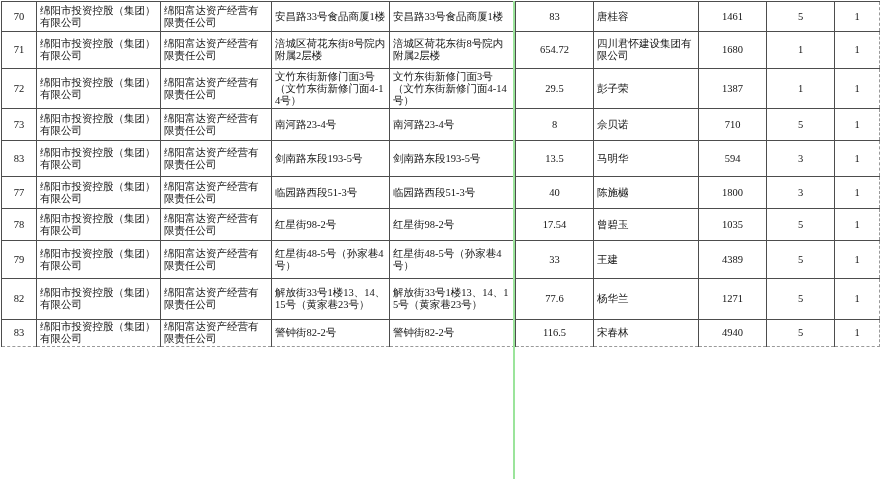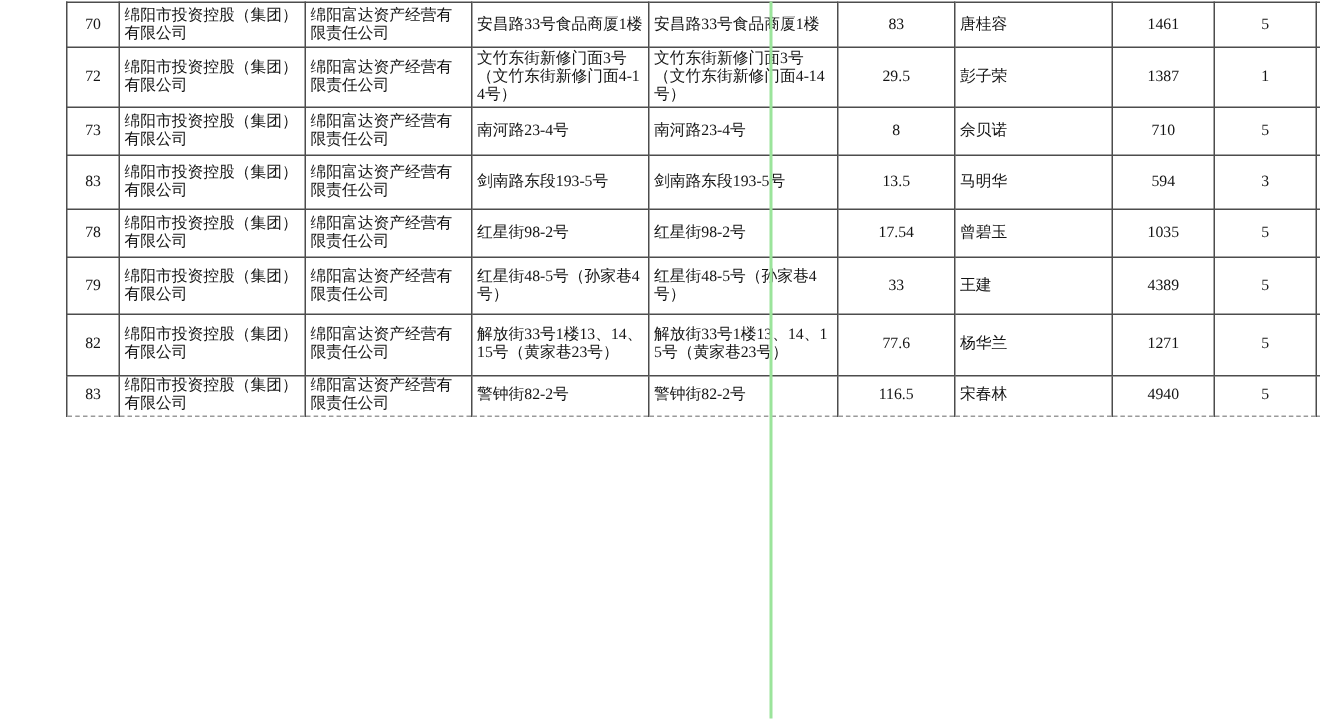--- a/index.html
+++ b/index.html
@@ -1,20 +1,20 @@
 <!DOCTYPE html>
 <html><head>
 <meta charset="utf-8">
 <style>
   html,body{margin:0;padding:0;}
   body{
     width:880px;height:479px;overflow:hidden;background:#fff;
     font-family:"Liberation Serif","DejaVu Serif",serif;
   }
-  .sheet{position:relative;width:743px;height:479px;padding-left:43px;}
+  .sheet{position:relative;width:743px;height:479px;}
   table{
     border-collapse:collapse;table-layout:fixed;width:879px;
     margin-top:1px;margin-left:1px;
     font-size:10.5px;line-height:12px;color:#141414;
   }
   td{
     border:1px solid #4d4d4d;
     padding:1px 3px;
     overflow:hidden;
     vertical-align:middle;
@@ -56,20 +56,32 @@
       <td class="lft">绵阳市投资控股（集团）有限公司</td>
       <td class="lft">绵阳富达资产经营有限责任公司</td>
       <td class="lft">安昌路33号食品商厦1楼</td>
       <td class="lft">安昌路33号食品商厦1楼</td>
       <td class="ctr">83</td>
       <td class="lft">唐桂容</td>
       <td class="ctr">1461</td>
       <td class="ctr">5</td>
       <td class="ctr">1</td>
     </tr>
+        <tr class="hr1 pagebreak">
+      <td class="ctr">71</td>
+      <td class="lft">绵阳市投资控股（集团）有限公司</td>
+      <td class="lft">绵阳富达资产经营有限责任公司</td>
+      <td class="lft">涪城区荷花东街8号院内附属2层楼</td>
+      <td class="lft">涪城区荷花东街8号院内附属2层楼</td>
+      <td class="ctr">654.72</td>
+      <td class="lft">四川君怀建设集团有限公司</td>
+      <td class="ctr">1680</td>
+      <td class="ctr">1</td>
+      <td class="ctr">1</td>
+    </tr>
         <tr class="hr2">
       <td class="ctr">72</td>
       <td class="lft">绵阳市投资控股（集团）有限公司</td>
       <td class="lft">绵阳富达资产经营有限责任公司</td>
       <td class="lft">文竹东街新修门面3号 （文竹东街新修门面4-14号）</td>
       <td class="lft">文竹东街新修门面3号（文竹东街新修门面4-14号）</td>
       <td class="ctr">29.5</td>
       <td class="lft">彭子荣</td>
       <td class="ctr">1387</td>
       <td class="ctr">1</td>
@@ -89,20 +101,32 @@
     </tr>
         <tr class="hr4">
       <td class="ctr">83</td>
       <td class="lft">绵阳市投资控股（集团）有限公司</td>
       <td class="lft">绵阳富达资产经营有限责任公司</td>
       <td class="lft">剑南路东段193-5号</td>
       <td class="lft">剑南路东段193-5号</td>
       <td class="ctr">13.5</td>
       <td class="lft">马明华</td>
       <td class="ctr">594</td>
+      <td class="ctr">3</td>
+      <td class="ctr">1</td>
+    </tr>
+        <tr class="hr7">
+      <td class="ctr">77</td>
+      <td class="lft">绵阳市投资控股（集团）有限公司</td>
+      <td class="lft">绵阳富达资产经营有限责任公司</td>
+      <td class="lft">临园路西段51-3号</td>
+      <td class="lft">临园路西段51-3号</td>
+      <td class="ctr">40</td>
+      <td class="lft">陈施樾</td>
+      <td class="ctr">1800</td>
       <td class="ctr">3</td>
       <td class="ctr">1</td>
     </tr>
         <tr class="hr8">
       <td class="ctr">78</td>
       <td class="lft">绵阳市投资控股（集团）有限公司</td>
       <td class="lft">绵阳富达资产经营有限责任公司</td>
       <td class="lft">红星街98-2号</td>
       <td class="lft">红星街98-2号</td>
       <td class="ctr">17.54</td>

